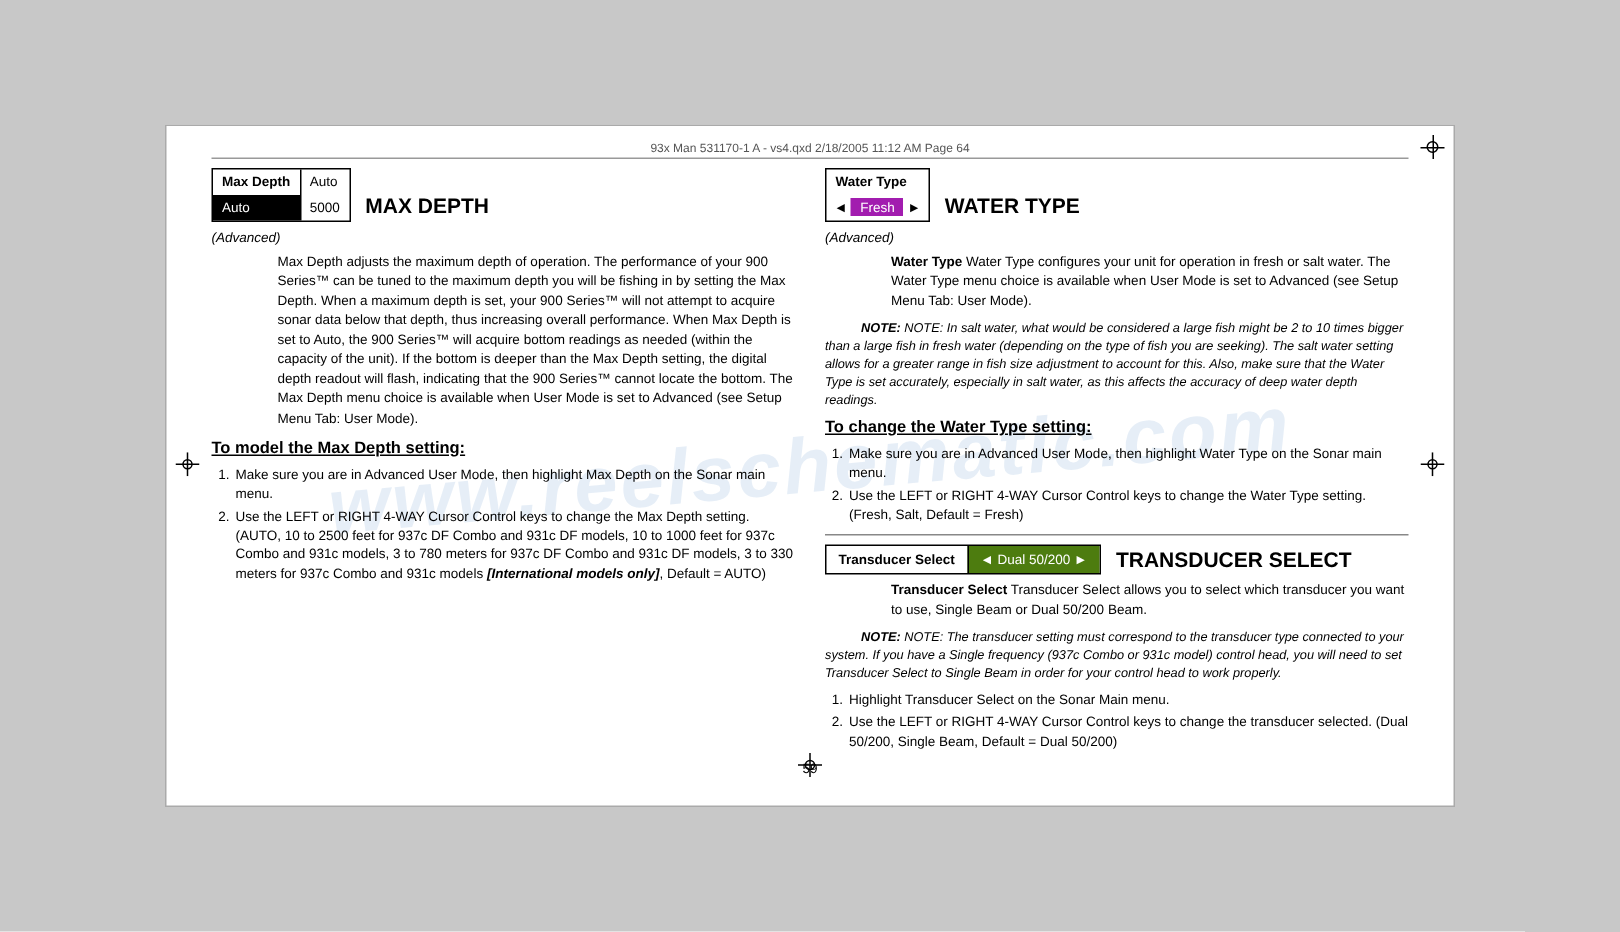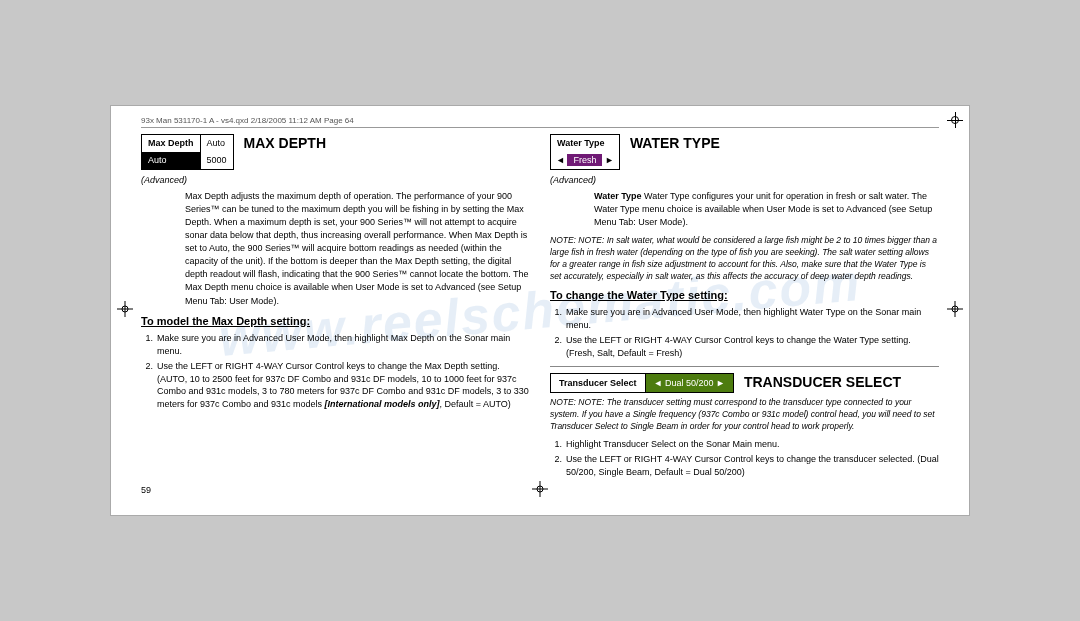--- a/index.html
+++ b/index.html
@@ -39,21 +39,21 @@
       transform: rotate(-5deg);
       white-space: nowrap;
     }
     .header-bar {
       font-size: 8px;
       color: #555;
       border-bottom: 1px solid #999;
       padding-bottom: 2px;
       margin-bottom: 6px;
       display: flex;
-      justify-content: flex-start;
+      justify-content: center;
     }
     .content-area {
       display: flex;
       gap: 20px;
       position: relative;
       z-index: 1;
     }
     .left-col {
       flex: 1;
       font-size: 9px;
@@ -66,21 +66,21 @@
     }
     .section-heading {
       font-size: 14px;
       font-weight: bold;
       text-transform: uppercase;
       display: inline;
       margin-left: 10px;
     }
     .menu-header-row {
       display: flex;
-      align-items: flex-start;
+      align-items: flex-end;
       margin-bottom: 4px;
     }
     .body-text {
       font-size: 9px;
       line-height: 1.45;
       margin-bottom: 6px;
       margin-left: 44px;
     }
     .bold { font-weight: bold; }
     .bold-italic { font-weight: bold; font-style: italic; }
@@ -102,29 +102,31 @@
       min-width: 12px;
       text-align: right;
     }
     .note-text {
       font-size: 8.5px;
       font-style: italic;
       line-height: 1.4;
       margin-bottom: 5px;
     }
     .note-label {
-      font-weight: normal;
+      font-weight: bold;
       font-style: italic;
+      margin-left: 24px;
     }
     .divider {
       border: none;
       border-top: 1px solid #888;
       margin: 6px 0;
     }
     .page-number {
+      text-align: center;
       font-size: 9px;
       margin-top: 3px;
       position: relative;
       z-index: 1;
     }
     .crosshair {
       position: absolute;
       width: 16px;
       height: 16px;
       z-index: 2;
@@ -222,21 +224,21 @@
       <div class="menu-header-row">
         <div style="border:1px solid #000; display:inline-block;">
           <table style="border-collapse:collapse;font-size:9px;">
             <tbody>
                 <tr>
               <td style="padding:2px 6px;font-weight:bold;">Water Type</td>
             </tr>
             <tr>
               <td style="padding:2px 5px;">
                 <span style="font-size:9px;">◄</span>
-                <span style="background:#701a75;color:#fff;padding:1px 6px;font-size:9px;">Fresh</span>
+                <span style="background:#a21caf;color:#fff;padding:1px 6px;font-size:9px;">Fresh</span>
                 <span style="font-size:9px;">►</span>
               </td>
             </tr>
           </tbody>
             </table>
         </div>
         <span class="section-heading">WATER TYPE</span>
       </div>
       <div style="margin-left:0;font-size:9px;font-style:italic;margin-bottom:4px;">(Advanced)</div>
 
@@ -270,20 +272,23 @@
               <td style="padding:3px 8px;background:#4d7c0f;color:#fff;white-space:nowrap;">
                 <span style="font-size:9px;">◄ </span><span>Dual 50/200</span><span style="font-size:9px;"> ►</span>
               </td>
             </tr>
           </tbody>
             </table>
         </div>
         <span class="section-heading">TRANSDUCER SELECT</span>
       </div>
 
+      <div class="body-text">
+        <span class="bold">Transducer Select</span> <span>Transducer Select allows you to select which transducer you want to use, Single Beam or Dual 50/200 Beam.</span>
+      </div>
 
       <div class="note-text">
         <span class="note-label">NOTE: </span><span>NOTE: The transducer setting must correspond to the transducer type connected to your system. If you have a Single frequency (937c Combo or 931c model) control head, you will need to set Transducer Select to Single Beam in order for your control head to work properly.</span>
       </div>
 
 
       <div class="list-item">
         <span class="list-num">1.</span>
         <span>Highlight Transducer Select on the Sonar Main menu.</span>
       </div>

